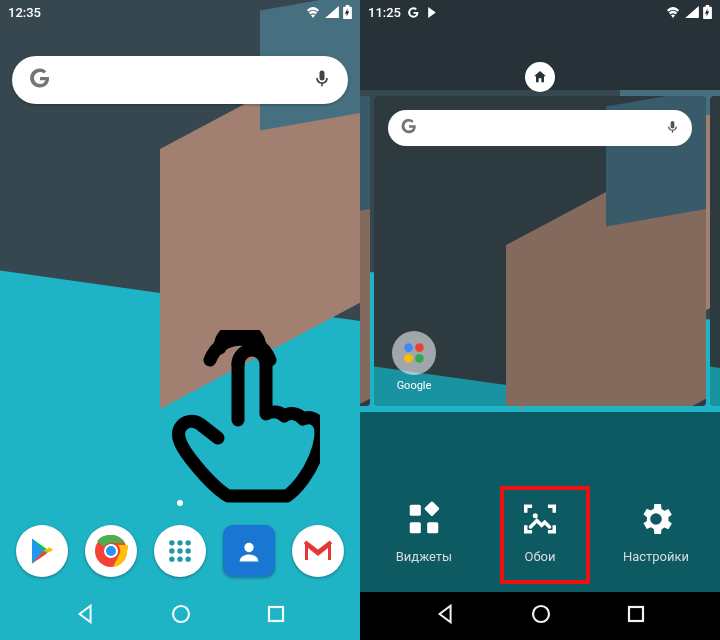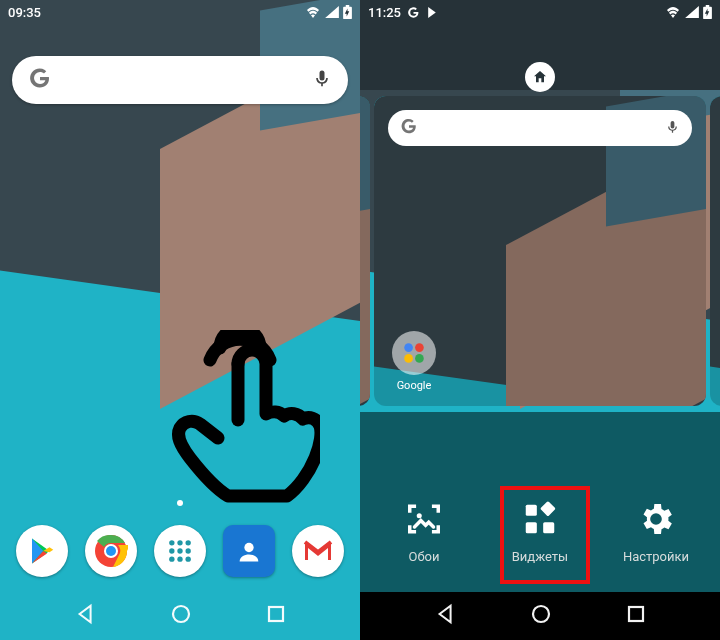--- a/index.html
+++ b/index.html
@@ -26,21 +26,21 @@
   
   .navbar{position:absolute;left:0;right:0;bottom:0;height:48px;background:rgba(0,0,0,.0);display:flex;justify-content:space-evenly;align-items:center}
   .pane2 .navbar{background:#000}
   .navbar svg{opacity:.95}
   
   .hand{position:absolute;left:150px;top:330px}
   
   .edit-top{position:absolute;top:0;left:0;right:0;height:90px;background:#263238}
   .home-pill{position:absolute;top:62px;left:50%;transform:translateX(-50%);width:30px;height:30px;border-radius:15px;background:#fff;display:flex;align-items:center;justify-content:center;z-index:4}
   .preview-row{position:absolute;top:88px;left:0;right:0;height:324px}
-  .preview{position:absolute;top:8px;bottom:6px;border-radius:12px;overflow:hidden}
+  .preview{position:absolute;top:8px;bottom:6px;border-radius:4px;overflow:hidden}
   .preview .shade{position:absolute;inset:0;background:rgba(0,0,0,.18)}
   .preview.center{left:14px;right:14px;border:0}
   .preview.left{left:-340px;width:350px}
   .preview.right{right:-340px;width:350px}
   .psearch{position:absolute;left:14px;right:14px;top:14px;height:36px;background:#fff;border-radius:20px;display:flex;align-items:center;padding:0 12px}
   .pfolder{position:absolute;left:18px;bottom:14px;text-align:center;color:#fff;font-size:11px}
   .pfolder .bubble{width:44px;height:44px;border-radius:22px;background:rgba(255,255,255,.55);display:flex;align-items:center;justify-content:center;margin-bottom:4px}
   .panel{position:absolute;left:0;right:0;bottom:48px;top:412px;background:#0e5a63}
   .panel-row{position:absolute;left:0;right:0;bottom:28px;display:flex;justify-content:center;gap:34px}
   .panel-item{width:82px;display:flex;flex-direction:column;align-items:center;gap:10px;color:#d7dcdc;font-size:13px}
@@ -55,21 +55,21 @@
   <div class="pane">
     <div class="wall">
       <div class="base"></div>
         <div class="tri1"></div>
         <div class="tri2"></div>
         <div class="tri3"></div>
     </div>
 
     <div class="status">
       <div class="l">
-          <span>09:35</span>
+          <span>12:35</span>
         </div>
       <div class="r">
         <span>
             <svg width="16" height="12" viewBox="0 0 24 18">
               <path d="M12 18l-3-4c1-.8 2-1.2 3-1.2s2 .4 3 1.2l-3 4zm-6-8c2-1.8 4-2.7 6-2.7s4 .9 6 2.7l-2 2.6c-1.3-1.1-2.6-1.7-4-1.7s-2.7.6-4 1.7L6 10zm-3-4C6 3 9 1.5 12 1.5S18 3 21 6l-2 2.6C16.6 6.5 14.3 5.5 12 5.5S7.4 6.5 5 8.6L3 6z" fill="#fff"></path>
             </svg>
           </span>
         <span>
             <svg width="14" height="12" viewBox="0 0 16 14">
               <path d="M0 14L16 0v14z" fill="#fff"></path>
@@ -260,41 +260,41 @@
             <div class="tri1"></div>
           </div>
         <div class="shade"></div>
       </div>
     </div>
 
     <div class="panel">
       <div class="panel-row">
         <div class="panel-item">
           <div class="ic">
-            <svg width="38" height="38" viewBox="0 0 24 24" fill="none" stroke="#fff" stroke-width="2.2">
-                <path d="M3 8V4h4M21 8V4h-4M3 16v4h4M21 16v4h-4"></path>
-                <circle cx="9" cy="10" r="1.6" fill="#fff" stroke="none"></circle>
-                <path d="M6 17l4-4 3 3 2-2 3 3" stroke-linecap="round"></path>
-              </svg>
-          </div>
-          <span>Обои</span>
-        </div>
-        <div class="panel-item">
-          <div class="ic">
             <svg width="38" height="38" viewBox="0 0 24 24" fill="#fff">
                 <rect x="3" y="3" width="7" height="7" rx="1"></rect>
                 <rect x="3" y="14" width="7" height="7" rx="1"></rect>
                 <rect x="14" y="14" width="7" height="7" rx="1"></rect>
                 <rect x="13.5" y="2" width="7" height="7" rx="1" transform="rotate(45 17 5.5)"></rect>
               </svg>
           </div>
           <span>Виджеты</span>
         </div>
         <div class="panel-item">
           <div class="ic">
+            <svg width="38" height="38" viewBox="0 0 24 24" fill="none" stroke="#fff" stroke-width="2.2">
+                <path d="M3 8V4h4M21 8V4h-4M3 16v4h4M21 16v4h-4"></path>
+                <circle cx="9" cy="10" r="1.6" fill="#fff" stroke="none"></circle>
+                <path d="M6 17l4-4 3 3 2-2 3 3" stroke-linecap="round"></path>
+              </svg>
+          </div>
+          <span>Обои</span>
+        </div>
+        <div class="panel-item">
+          <div class="ic">
             <svg width="40" height="40" viewBox="0 0 24 24" fill="#fff">
                 <path d="M19.4 13a7.5 7.5 0 0 0 0-2l2.1-1.6-2-3.4-2.5 1a7.6 7.6 0 0 0-1.7-1L15 3h-4l-.3 2.9a7.6 7.6 0 0 0-1.7 1l-2.5-1-2 3.4L6.6 11a7.5 7.5 0 0 0 0 2l-2.1 1.6 2 3.4 2.5-1a7.6 7.6 0 0 0 1.7 1L11 21h4l.3-2.9a7.6 7.6 0 0 0 1.7-1l2.5 1 2-3.4L19.4 13zM12 15.5A3.5 3.5 0 1 1 15.5 12 3.5 3.5 0 0 1 12 15.5z"></path>
               </svg>
           </div>
           <span>Настройки</span>
         </div>
       </div>
     </div>
 
     <div class="highlight" style="left:140px;width:82px;top:486px;height:90px"></div>

